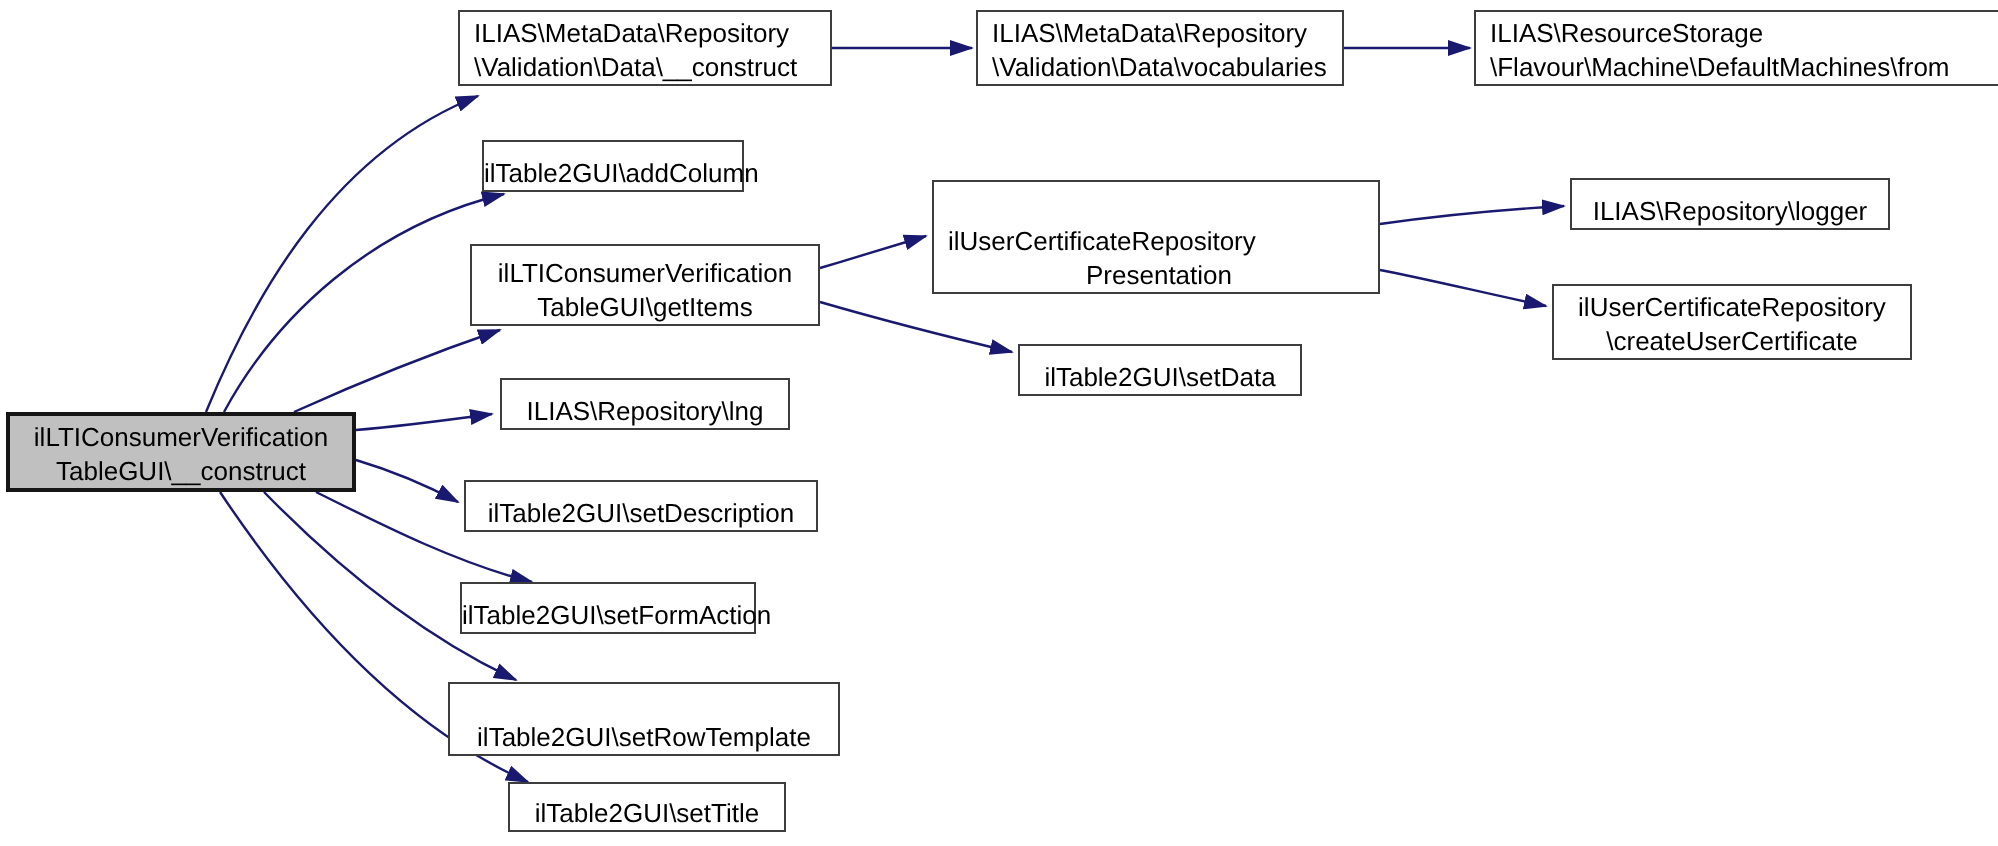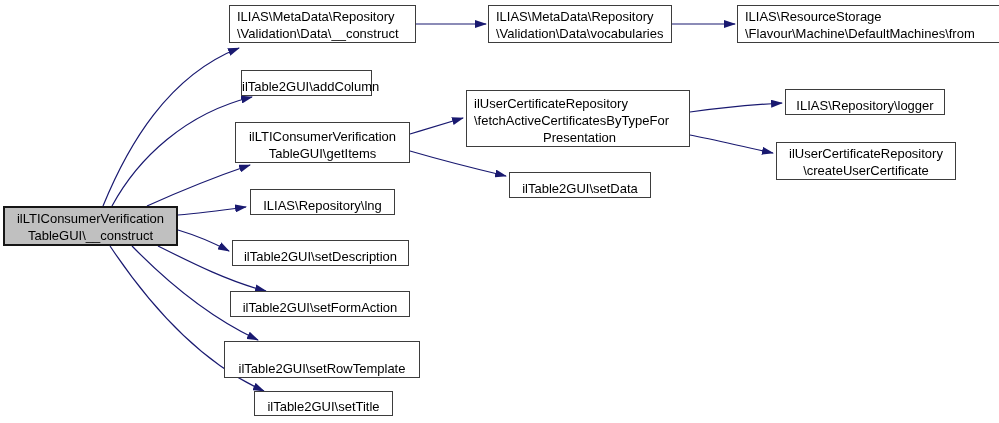--- a/index.html
+++ b/index.html
@@ -69,21 +69,20 @@
   <div class="ln">ilTable2GUI\addColumn</div>
 </div>
 
 <div class="node" style="left:235px;top:122px;width:175px;height:41px">
   <div class="ln">ilLTIConsumerVerification</div>
   <div class="ln">TableGUI\getItems</div>
 </div>
 
 <div class="node align-left" style="left:466px;top:90px;width:224px;height:57px">
   <div class="ln">ilUserCertificateRepository</div>
-  <div class="ln">\fetchActiveCertificatesByTypeFor</div>
   <div class="ln ln-center">Presentation</div>
 </div>
 
 <div class="node" style="left:785px;top:89px;width:160px;height:26px">
   <div class="ln">ILIAS\Repository\logger</div>
 </div>
 
 <div class="node" style="left:776px;top:142px;width:180px;height:38px">
   <div class="ln">ilUserCertificateRepository</div>
   <div class="ln">\createUserCertificate</div>
@@ -94,21 +93,21 @@
 </div>
 
 <div class="node" style="left:250px;top:189px;width:145px;height:26px">
   <div class="ln">ILIAS\Repository\lng</div>
 </div>
 
 <div class="node" style="left:232px;top:240px;width:177px;height:26px">
   <div class="ln">ilTable2GUI\setDescription</div>
 </div>
 
-<div class="node" style="left:230px;top:291px;width:180px;height:26px">
+<div class="node" style="left:230px;top:291px;width:148px;height:26px">
   <div class="ln">ilTable2GUI\setFormAction</div>
 </div>
 
 <div class="node" style="left:224px;top:341px;width:196px;height:37px">
   <div class="ln">ilTable2GUI\setRowTemplate</div>
 </div>
 
 <div class="node" style="left:254px;top:391px;width:139px;height:25px">
   <div class="ln">ilTable2GUI\setTitle</div>
 </div>

